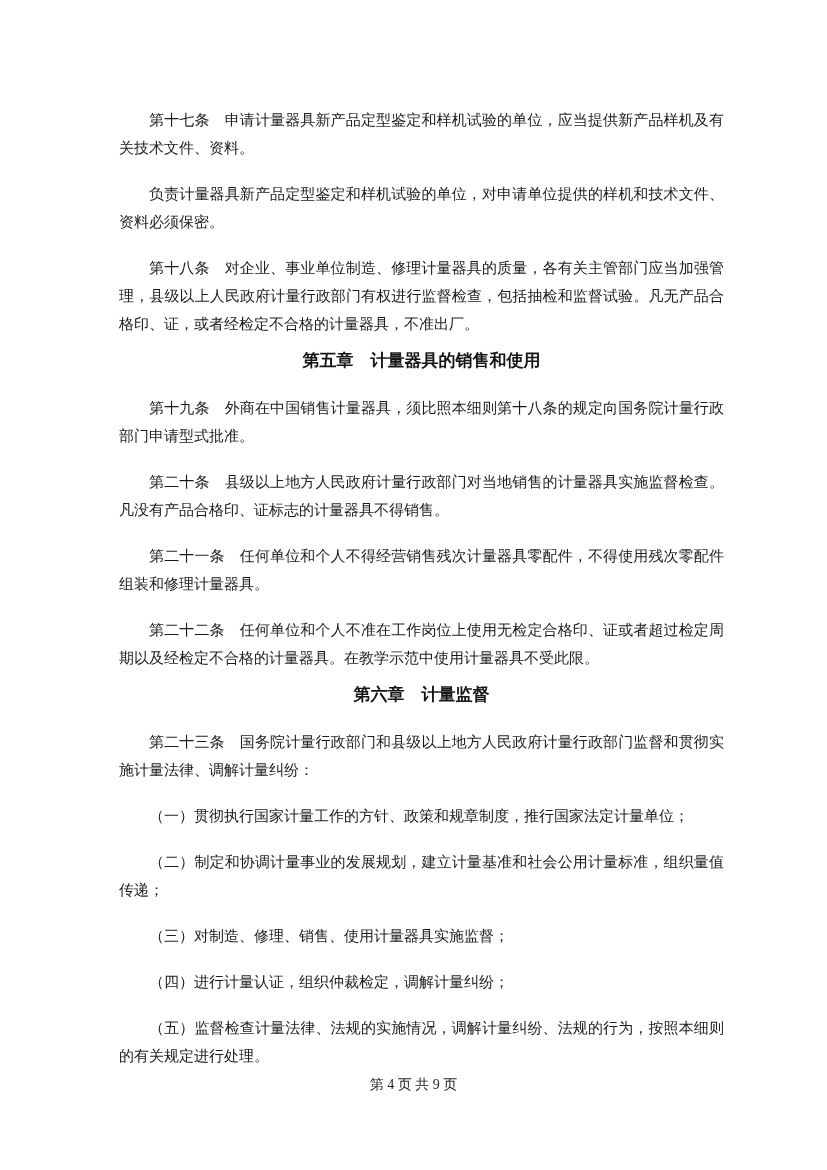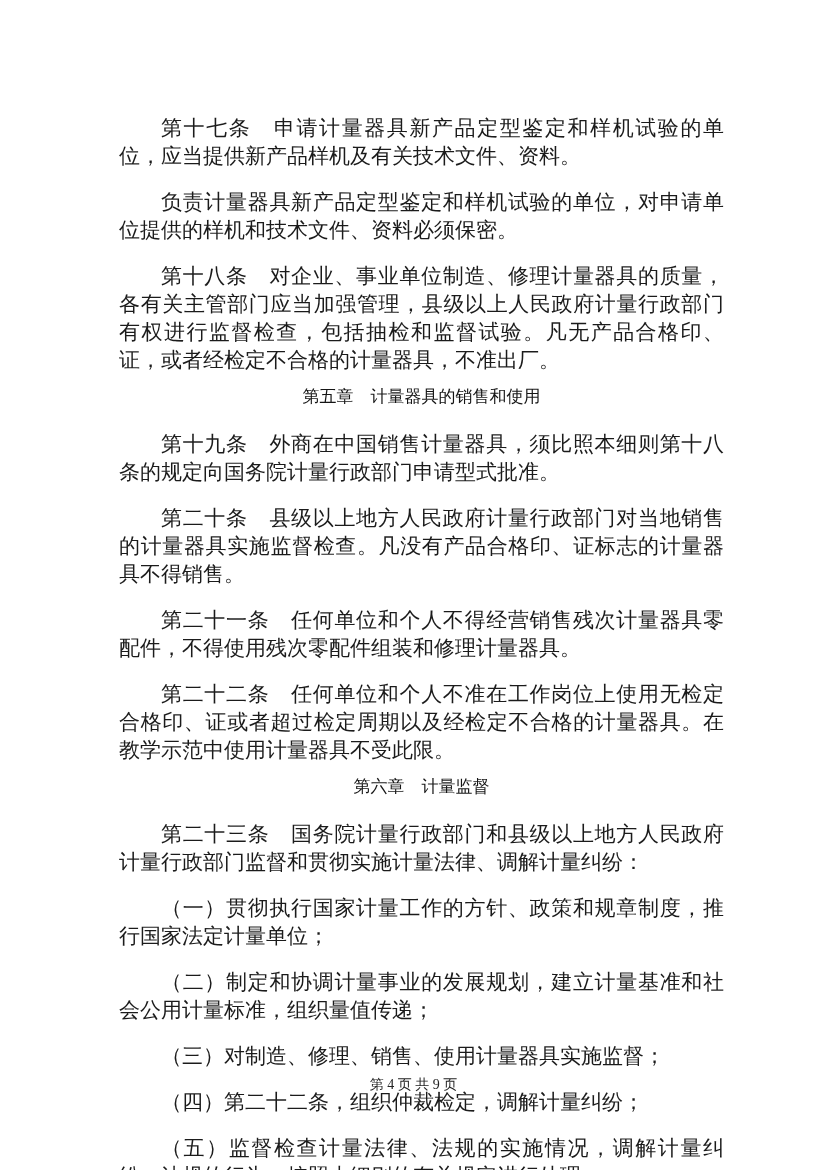--- a/index.html
+++ b/index.html
@@ -13,32 +13,32 @@
     color: #1b1b1b;
     overflow: hidden;
   }
   .content {
     position: absolute;
     left: 119px;
     top: 98px;
     width: 605px;
   }
   .para {
-    margin: 16px 0 18px 0;
-    font-size: 21px;
+    margin: 8px 0 18px 0;
+    font-size: 15px;
     line-height: 28px;
     text-align: justify;
     text-indent: 2em;
     word-break: normal;
   }
   .chapter {
     margin: -10px 0 18px 0;
     font-size: 17px;
     line-height: 30px;
-    font-weight: 400;
+    font-weight: 700;
     text-align: center;
     text-indent: 0;
     color: #151515;
   }
   .footer {
     position: absolute;
     top: 1076px;
     left: 0;
     width: 100%;
     text-align: center;
@@ -58,17 +58,17 @@
     <h2 class="chapter">第五章　计量器具的销售和使用</h2>
     <p class="para">第十九条　外商在中国销售计量器具，须比照本细则第十八条的规定向国务院计量行政部门申请型式批准。</p>
     <p class="para">第二十条　县级以上地方人民政府计量行政部门对当地销售的计量器具实施监督检查。凡没有产品合格印、证标志的计量器具不得销售。</p>
     <p class="para">第二十一条　任何单位和个人不得经营销售残次计量器具零配件，不得使用残次零配件组装和修理计量器具。</p>
     <p class="para">第二十二条　任何单位和个人不准在工作岗位上使用无检定合格印、证或者超过检定周期以及经检定不合格的计量器具。在教学示范中使用计量器具不受此限。</p>
     <h2 class="chapter">第六章　计量监督</h2>
     <p class="para">第二十三条　国务院计量行政部门和县级以上地方人民政府计量行政部门监督和贯彻实施计量法律、调解计量纠纷：</p>
     <p class="para">（一）贯彻执行国家计量工作的方针、政策和规章制度，推行国家法定计量单位；</p>
     <p class="para">（二）制定和协调计量事业的发展规划，建立计量基准和社会公用计量标准，组织量值传递；</p>
     <p class="para">（三）对制造、修理、销售、使用计量器具实施监督；</p>
-    <p class="para">（四）第二十二条，组织仲裁检定，调解计量纠纷；</p>
+    <p class="para">（四）进行计量认证，组织仲裁检定，调解计量纠纷；</p>
     <p class="para">（五）监督检查计量法律、法规的实施情况，调解计量纠纷、法规的行为，按照本细则的有关规定进行处理。</p>
   </div>
   <div class="footer">第 4 页 共 9 页</div>
 </div>
 
 </body></html>

